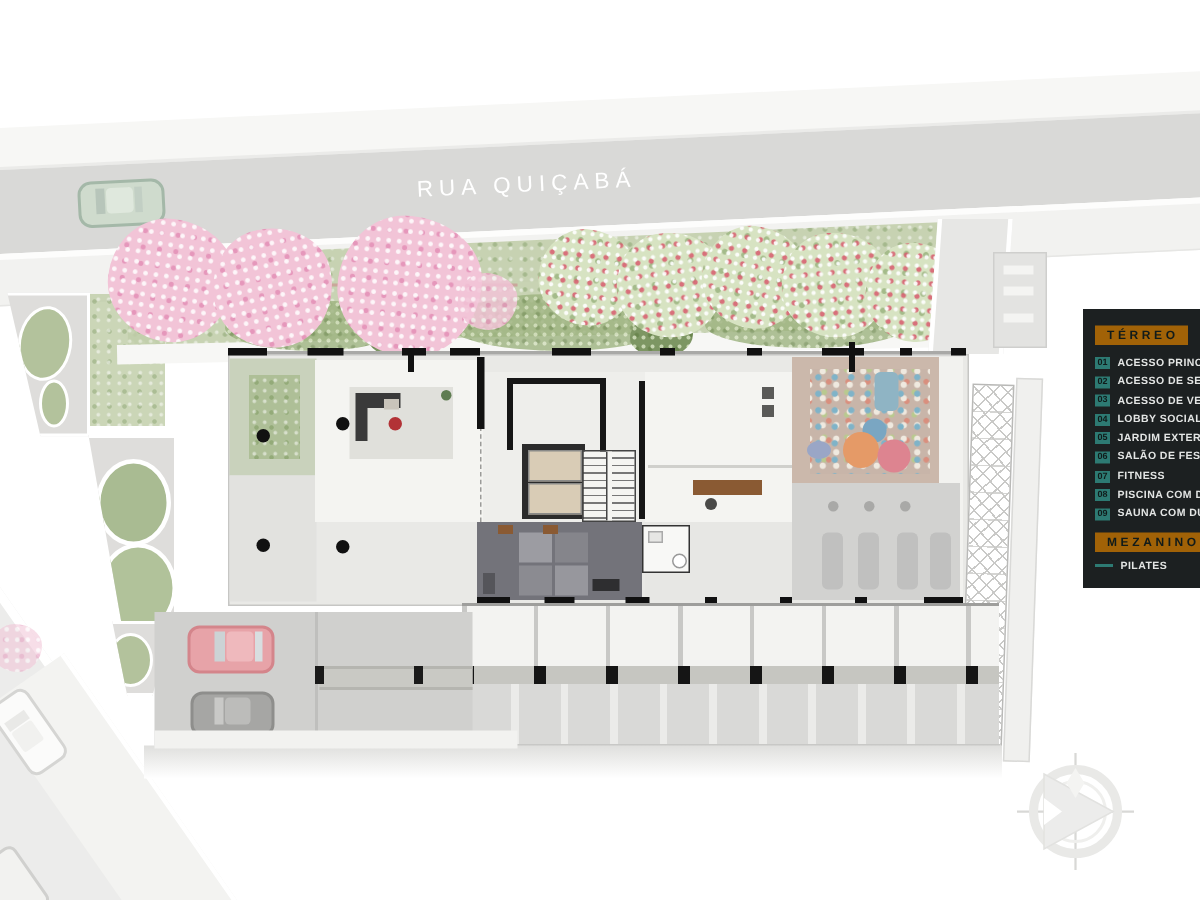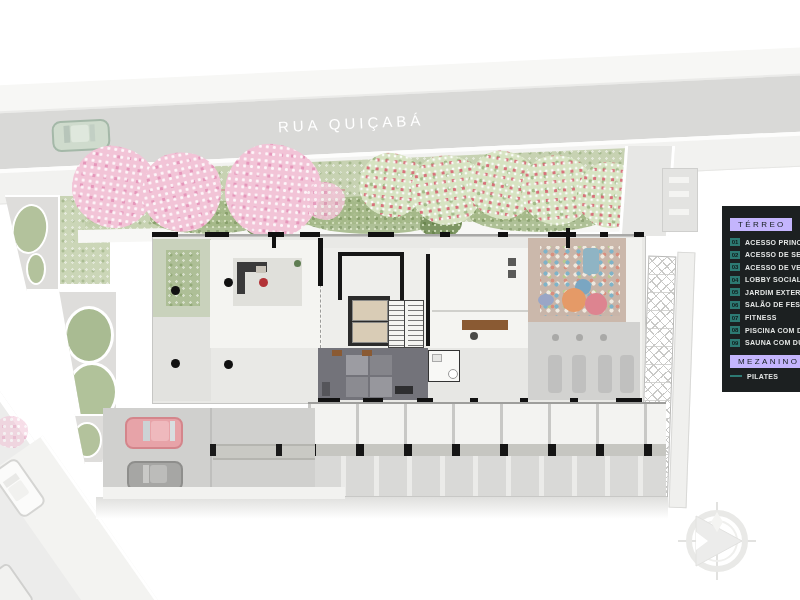--- a/index.html
+++ b/index.html
@@ -29,21 +29,21 @@
         background-image:radial-gradient(circle,#7fb3c8 1.8px,transparent 2.4px),
                          radial-gradient(circle,#efe9df 1.8px,transparent 2.4px),
                          radial-gradient(circle,#d98f7e 1.6px,transparent 2.2px),
                          radial-gradient(circle,#b9c98f 1.6px,transparent 2.2px);
         background-size:11px 11px,9px 9px,13px 13px,15px 15px;
         background-position:0 0,4px 6px,6px 2px,2px 8px;}
   .ell{border:2px solid #fff;border-radius:50%;background:#b3c29c}
   .dot{width:9px;height:9px;border-radius:50%;background:#111}
   
   .legend{background:#1c2021;color:#e3e5e4;padding:7px 10px 8px 8px;box-sizing:border-box}
-  .lg-title{display:inline-block;background:#c4b5fd;color:#111b1a;font-size:8px;font-weight:normal;
+  .lg-title{display:inline-block;background:#a16207;color:#111b1a;font-size:8px;font-weight:bold;
             letter-spacing:2.4px;padding:2px 6px 2px 8px;white-space:nowrap}
   .lg-row{display:flex;align-items:center;gap:5px;margin-top:4.6px;height:8px;white-space:nowrap}
   .lg-badge{background:#2d7a73;color:#101b1a;font-size:6px;font-weight:bold;line-height:8px;
             min-width:10px;text-align:center;flex:0 0 auto}
   .lg-label{font-size:7px;font-weight:bold;letter-spacing:.3px}
   .lg-dash{width:12px;height:2px;background:#2d7a73;flex:0 0 auto}
 </style>
 </head>
 <body>
 

